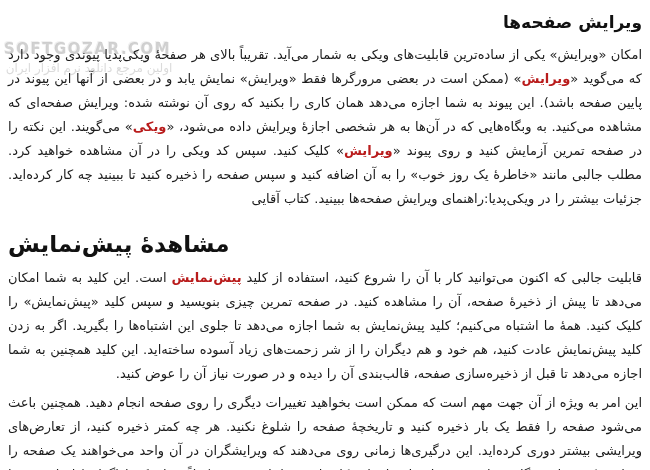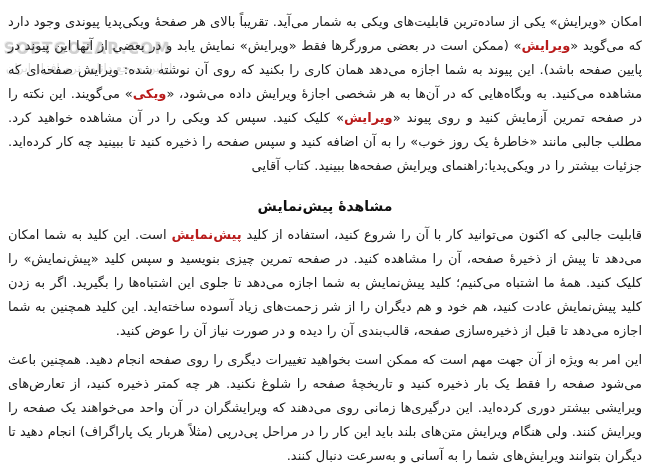--- a/index.html
+++ b/index.html
@@ -53,25 +53,25 @@
     color: #1c1c1c;
   }
   h1.doc-heading {
     font-size: 17px;
     font-weight: bold;
     color: #111111;
     margin: 2px 0 11px 0;
     text-align: right;
   }
   h2.doc-heading {
-    font-size: 14px;
+    font-size: 23px;
     font-weight: bold;
     color: #111111;
     margin: 20px 0 9px 0;
-    text-align: center;
+    text-align: left;
   }
   p.doc-paragraph {
     font-size: 13px;
     line-height: 24px;
     text-align: justify;
     text-justify: inter-word;
     color: #1c1c1c;
     margin: 0 0 5px 0;
   }
   p.doc-paragraph b { font-weight: bold; color: #b91c1c; }
@@ -82,20 +82,21 @@
 <div class="page">
 
   <div class="watermark">
     <div class="wm-logo">SOFTGOZAR.COM</div>
     <div class="wm-tagline">اولین مرجع دانلود نرم افزار ایران</div>
   </div>
 
   <div class="content">
 
     <section>
+      <h1 class="doc-heading">ویرایش صفحه‌ها</h1>
       <p class="doc-paragraph">امکان «ویرایش» یکی از ساده‌ترین قابلیت‌های ویکی به شمار می‌آید. تقریباً بالای هر صفحهٔ ویکی‌پدیا پیوندی وجود دارد که می‌گوید «<b>ویرایش</b>» (ممکن است در بعضی مرورگرها فقط «ویرایش» نمایش یابد و در بعضی از آنها این پیوند در پایین صفحه باشد). این پیوند به شما اجازه می‌دهد همان کاری را بکنید که روی آن نوشته شده: ویرایش صفحه‌ای که مشاهده می‌کنید. به وبگاه‌هایی که در آن‌ها به هر شخصی اجازهٔ ویرایش داده می‌شود، «<b>ویکی</b>» می‌گویند. این نکته را در صفحه تمرین آزمایش کنید و روی پیوند «<b>ویرایش</b>» کلیک کنید. سپس کد ویکی را در آن مشاهده خواهید کرد. مطلب جالبی مانند «خاطرهٔ یک روز خوب» را به آن اضافه کنید و سپس صفحه را ذخیره کنید تا ببینید چه کار کرده‌اید. جزئیات بیشتر را در ویکی‌پدیا:راهنمای ویرایش صفحه‌ها ببینید. کتاب آقایی</p>
     </section>
 
     <section>
       <h2 class="doc-heading">مشاهدهٔ پیش‌نمایش</h2>
       <p class="doc-paragraph">قابلیت جالبی که اکنون می‌توانید کار با آن را شروع کنید، استفاده از کلید <b>پیش‌نمایش</b> است. این کلید به شما امکان می‌دهد تا پیش از ذخیرهٔ صفحه، آن را مشاهده کنید. در صفحه تمرین چیزی بنویسید و سپس کلید «پیش‌نمایش» را کلیک کنید. همهٔ ما اشتباه می‌کنیم؛ کلید پیش‌نمایش به شما اجازه می‌دهد تا جلوی این اشتباه‌ها را بگیرید. اگر به زدن کلید پیش‌نمایش عادت کنید، هم خود و هم دیگران را از شر زحمت‌های زیاد آسوده ساخته‌اید. این کلید همچنین به شما اجازه می‌دهد تا قبل از ذخیره‌سازی صفحه، قالب‌بندی آن را دیده و در صورت نیاز آن را عوض کنید.</p>
       <p class="doc-paragraph">این امر به ویژه از آن جهت مهم است که ممکن است بخواهید تغییرات دیگری را روی صفحه انجام دهید. همچنین باعث می‌شود صفحه را فقط یک بار ذخیره کنید و تاریخچهٔ صفحه را شلوغ نکنید. هر چه کمتر ذخیره کنید، از تعارض‌های ویرایشی بیشتر دوری کرده‌اید. این درگیری‌ها زمانی روی می‌دهند که ویرایشگران در آن واحد می‌خواهند یک صفحه را ویرایش کنند. ولی هنگام ویرایش متن‌های بلند باید این کار را در مراحل پی‌درپی (مثلاً هربار یک پاراگراف) انجام دهید تا دیگران بتوانند ویرایش‌های شما را به آسانی و به‌سرعت دنبال کنند.</p>
 
     </section>
 

